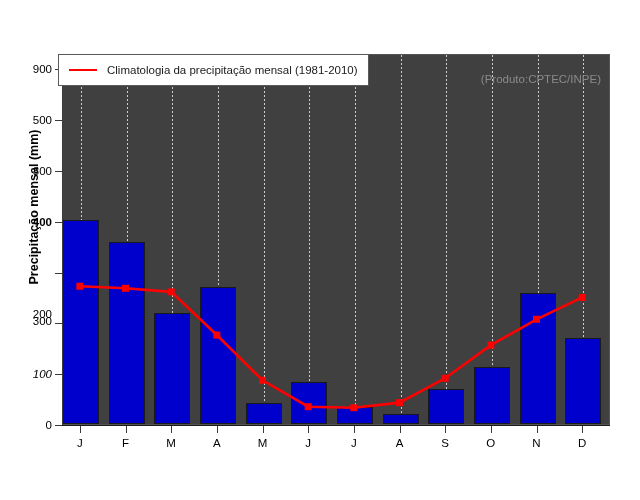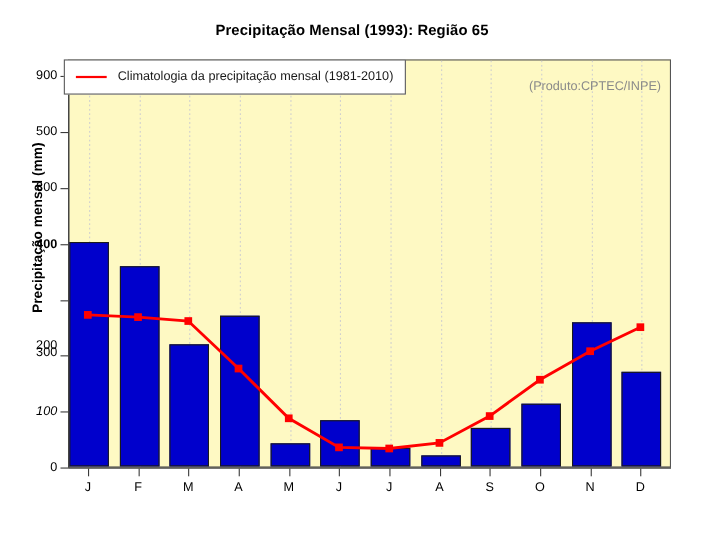--- a/index.html
+++ b/index.html
@@ -12,21 +12,21 @@
   #page{position:relative;width:640px;height:500px;}
 
   .title{
     position:absolute;left:0;top:20px;width:640px;text-align:center;
     font-size:13.5px;font-weight:bold;color:#000;letter-spacing:.1px;
   }
 
   
   .plot-frame{
     position:absolute;left:62px;top:54px;width:548px;height:371px;
-    border:1px solid #555;box-sizing:border-box;background:#fef9c3;
+    border:1px solid #555;box-sizing:border-box;background:#404040;
   }
   .gridlayer{position:absolute;left:0;top:0;width:100%;height:100%;}
   .vgrid{position:absolute;top:0;bottom:0;width:1px;
     background-image:linear-gradient(to bottom,#cfcfcf 50%,rgba(0,0,0,0) 0%);
     background-size:1px 4px;background-repeat:repeat-y;}
 
   .plotinner{position:absolute;left:0;top:0;width:100%;height:100%;}
 
   .bar{position:absolute;bottom:0;background:#0000cc;border:1px solid #1a1a1a;box-sizing:border-box;}
 
@@ -65,21 +65,20 @@
   .legend-line{width:28px;height:0;border-top:2px solid #ff0000;margin-right:10px;flex:0 0 auto;}
   .legend-text{font-size:11.5px;color:#1a1a1a;white-space:nowrap;}
 
   svg.overlay{position:absolute;left:0;top:0;width:640px;height:500px;pointer-events:none;}
 </style>
 </head>
 <body>
 
 <div id="page">
 
-  <div class="title">Precipitação Mensal (1993): Região 65</div>
 
   <div class="plot-frame">
     <div class="gridlayer" id="gridlayer">
         <div class="vgrid" style="left: 17.8333px;"></div>
         <div class="vgrid" style="left: 63.5px;"></div>
         <div class="vgrid" style="left: 109.167px;"></div>
         <div class="vgrid" style="left: 154.833px;"></div>
         <div class="vgrid" style="left: 200.5px;"></div>
         <div class="vgrid" style="left: 246.167px;"></div>
         <div class="vgrid" style="left: 291.833px;"></div>

